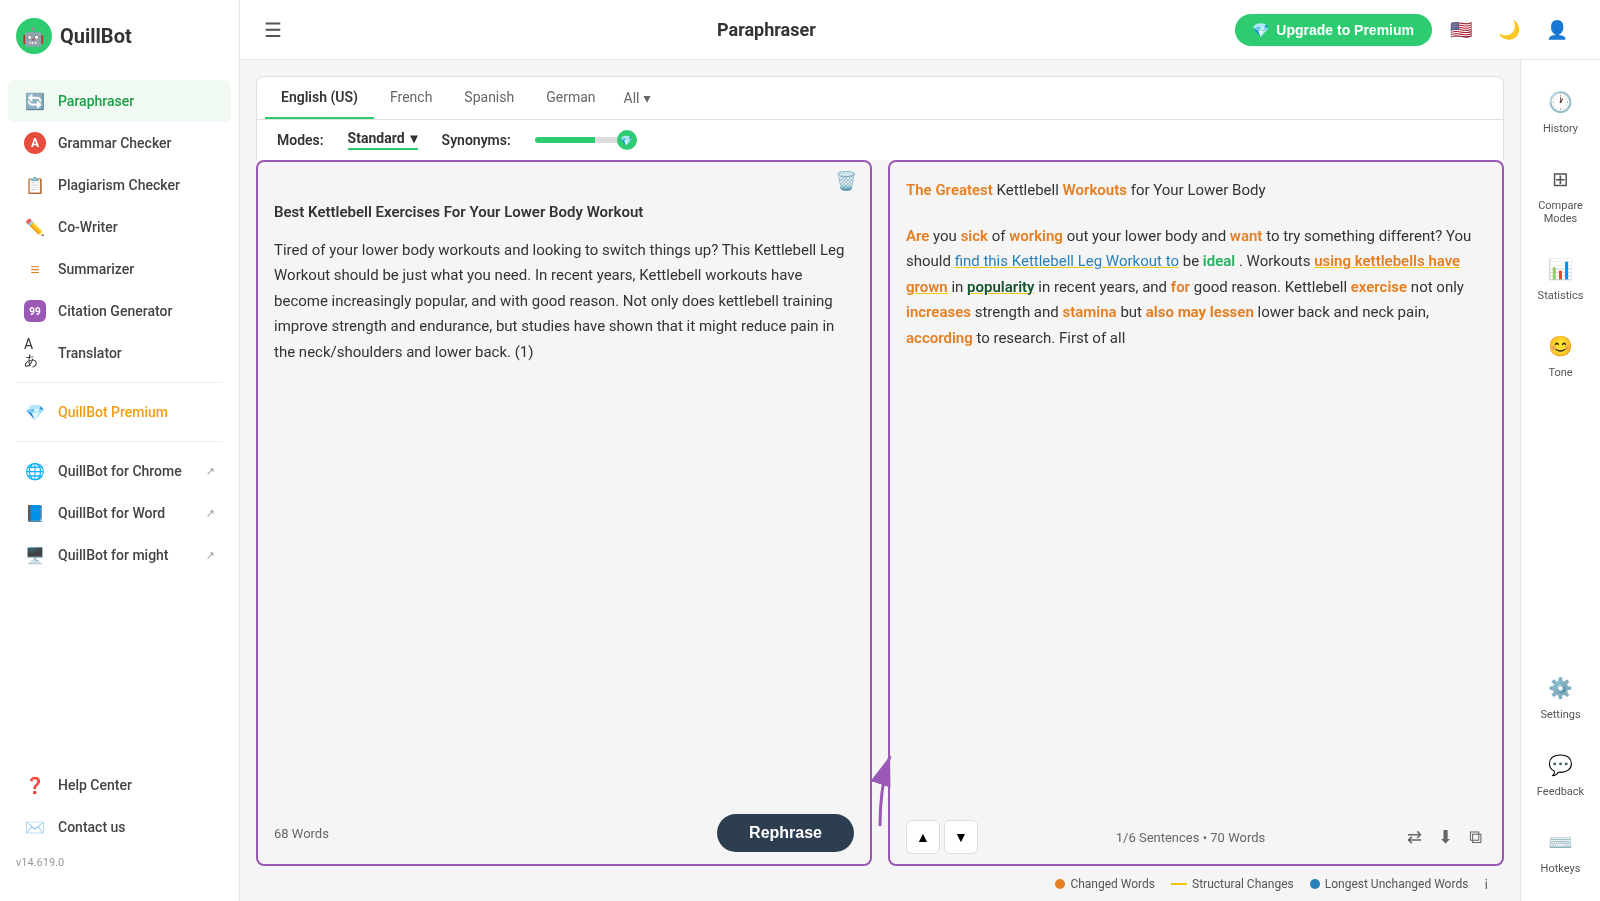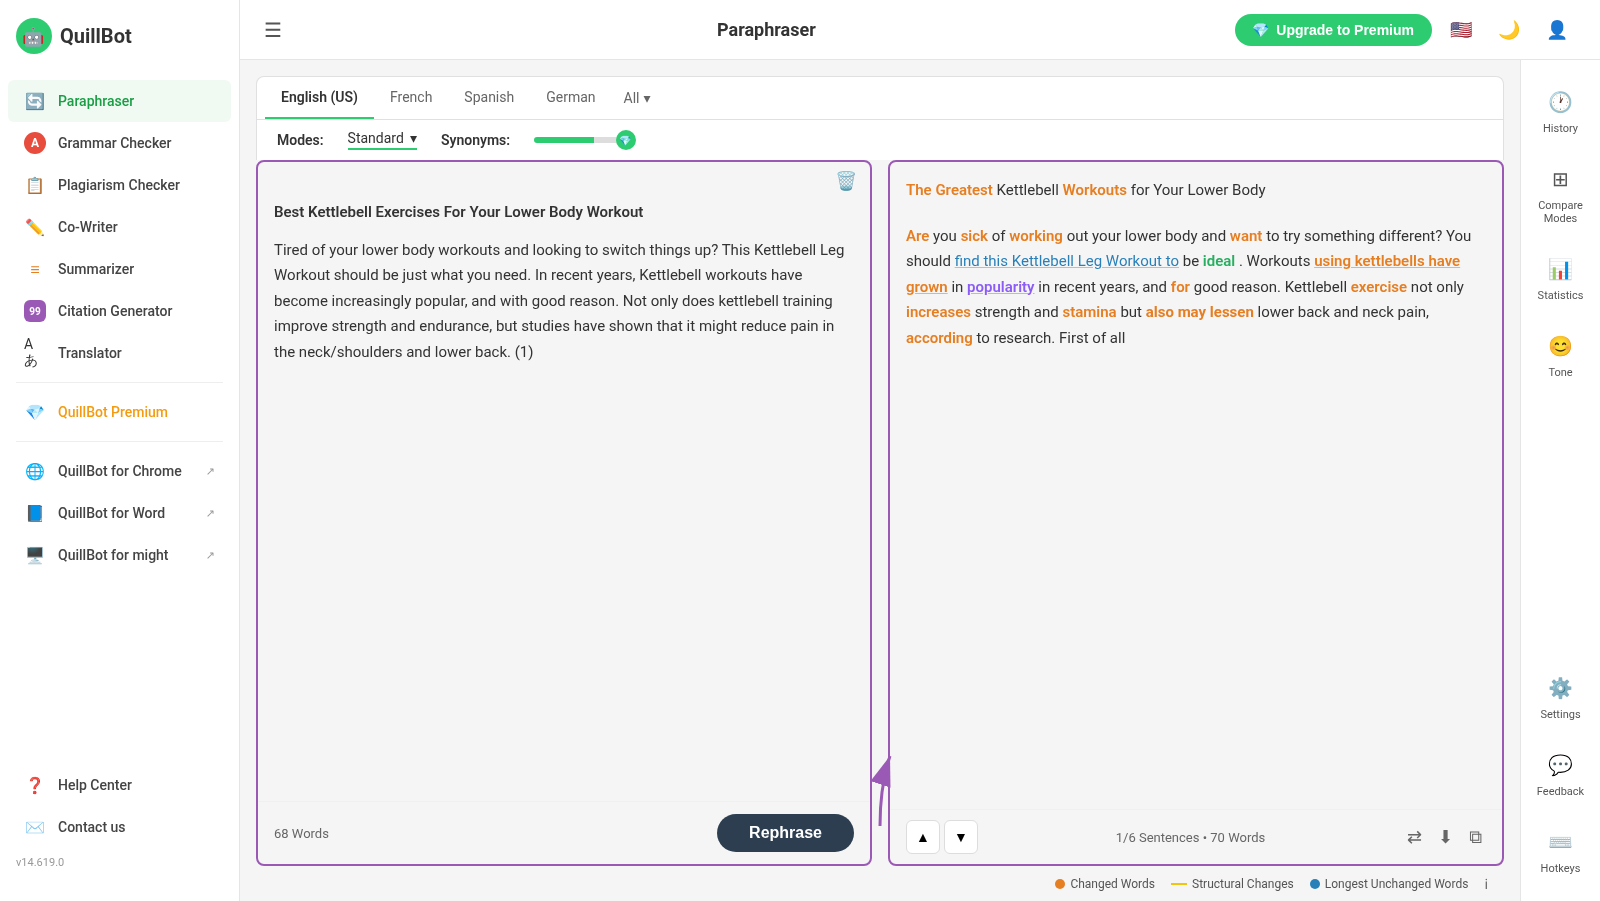--- a/index.html
+++ b/index.html
@@ -193,21 +193,21 @@
       display: flex;
       align-items: center;
       gap: 24px;
     }
     .modes-label { font-size: 14px; font-weight: 600; color: #333; }
     .modes-select {
       display: flex;
       align-items: center;
       gap: 6px;
       font-size: 14px;
-      font-weight: 400;
+      font-weight: 700;
       color: #333;
       cursor: pointer;
       border-bottom: 2px solid #2ecc71;
       padding-bottom: 2px;
     }
     .synonyms-label { font-size: 14px; font-weight: 600; color: #333; }
     .slider-container {
       display: flex;
       align-items: center;
       gap: 8px;
@@ -596,21 +596,21 @@
                 <span style="color:#e67e22; font-weight:600;">working</span>
                 <span> out your lower body and </span>
                 <span style="color:#e67e22; font-weight:600;">want</span>
                 <span> to try something different? You should </span>
                 <span style="color:#2980b9; text-decoration:underline; text-decoration-color:#f1c40f;">find this Kettlebell Leg Workout to</span>
                 <span> be </span>
                 <span style="color:#27ae60; font-weight:600;">ideal</span>
                 <span>. Workouts </span>
                 <span style="color:#e67e22; text-decoration:underline; text-decoration-color:#f1c40f; font-weight:600;">using kettlebells have grown</span>
                 <span> in </span>
-                <span style="color:#8b5cf6; text-decoration:underline; text-decoration-color:#f1c40f; font-weight:600;">popularity</span>
+                <span style="color:#14532d; text-decoration:underline; text-decoration-color:#f1c40f; font-weight:600;">popularity</span>
                 <span> in recent years, and </span>
                 <span style="color:#e67e22; font-weight:600;">for</span>
                 <span> good reason. Kettlebell </span>
                 <span style="color:#e67e22; font-weight:600;">exercise</span>
                 <span> not only </span>
                 <span style="color:#e67e22; font-weight:600;">increases</span>
                 <span> strength and </span>
                 <span style="color:#e67e22; font-weight:600;">stamina</span>
                 <span> but </span>
                 <span style="color:#e67e22; font-weight:700;">also may lessen</span>

